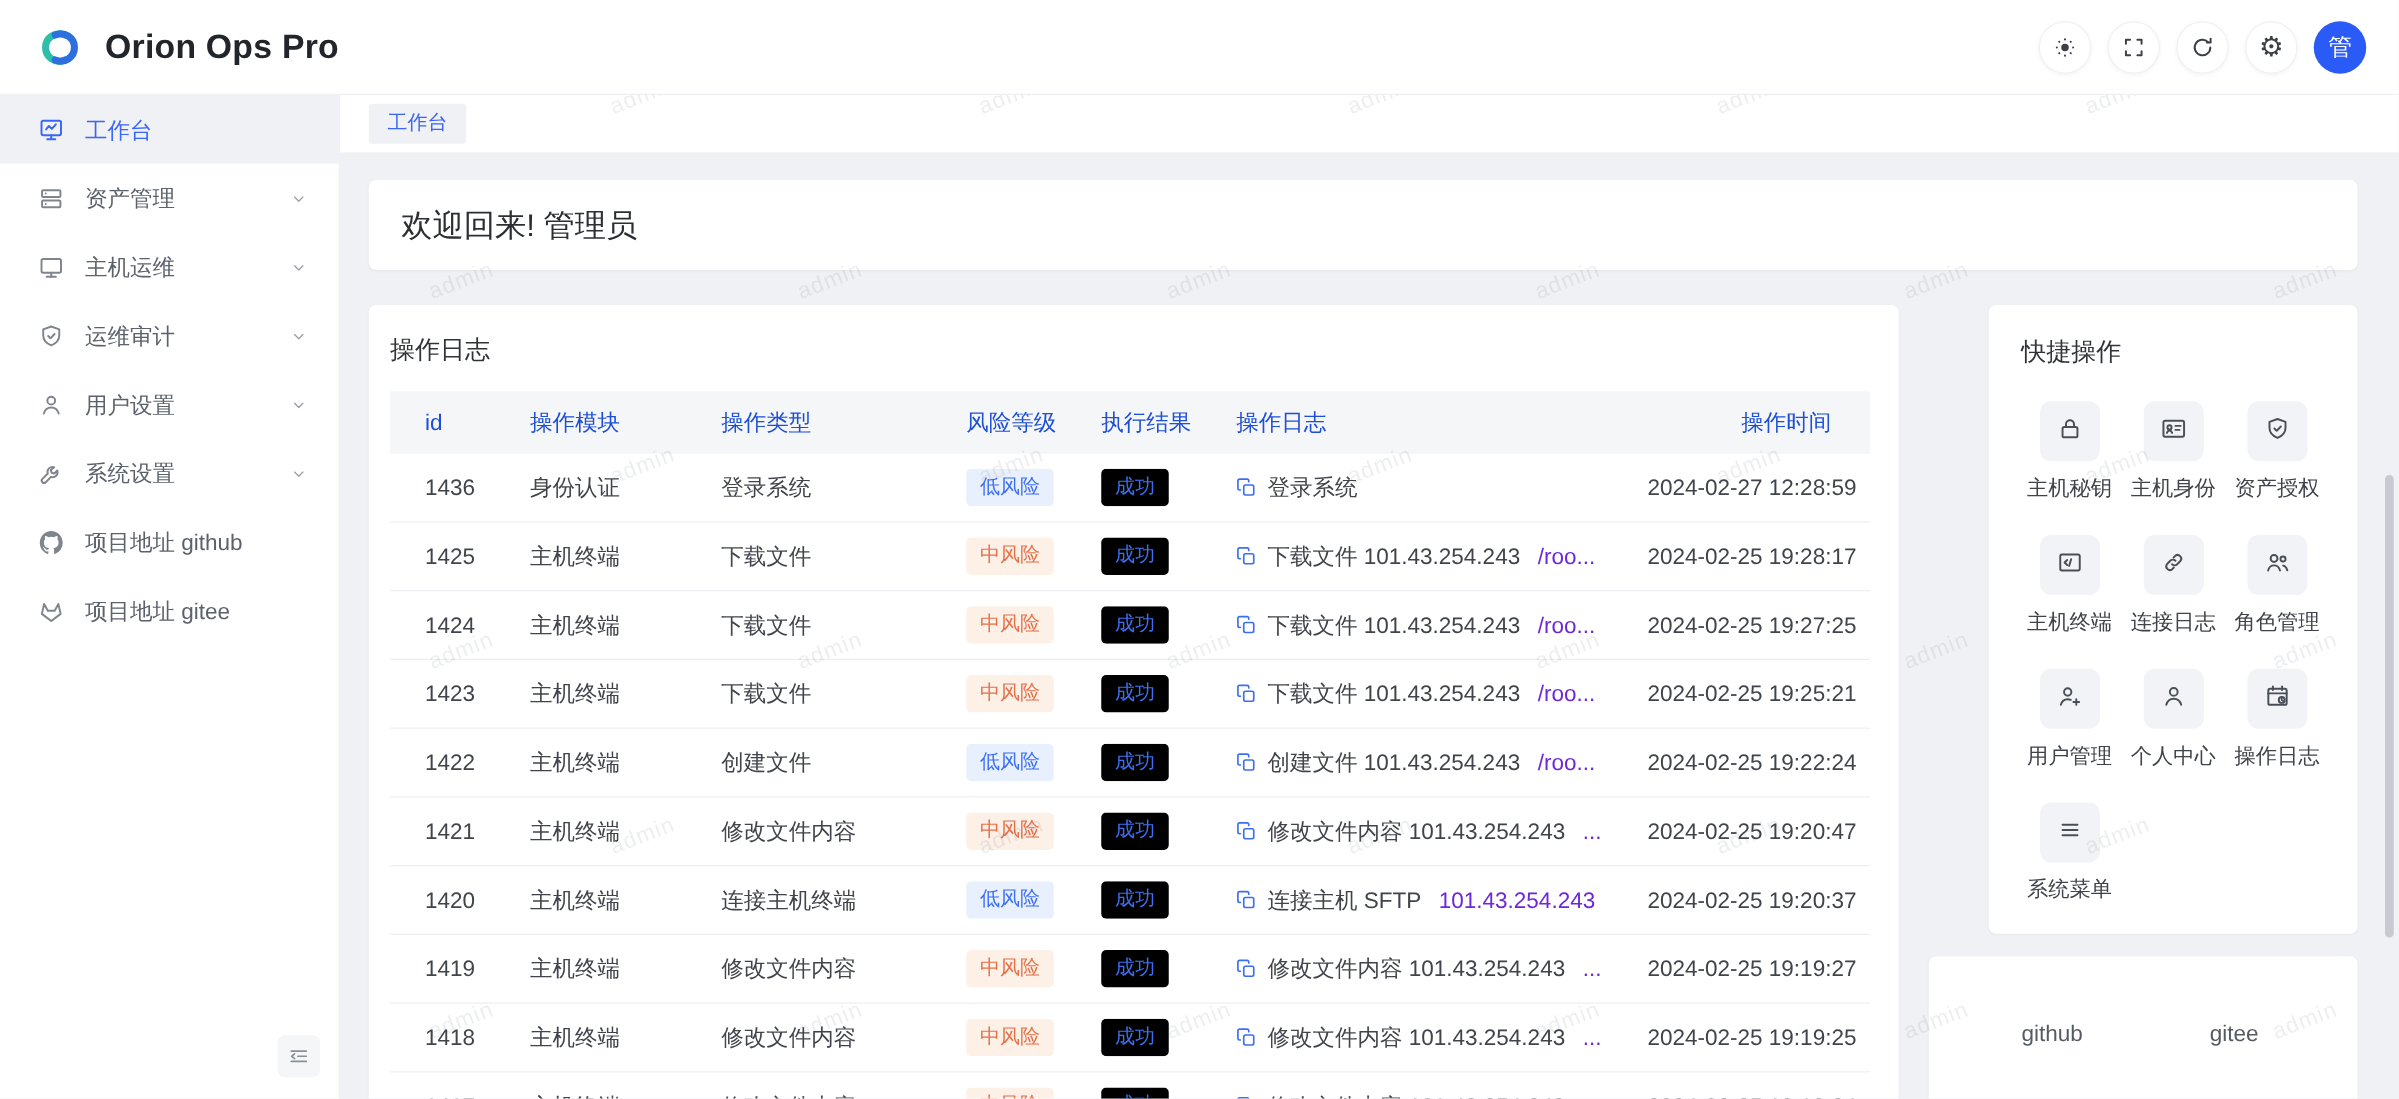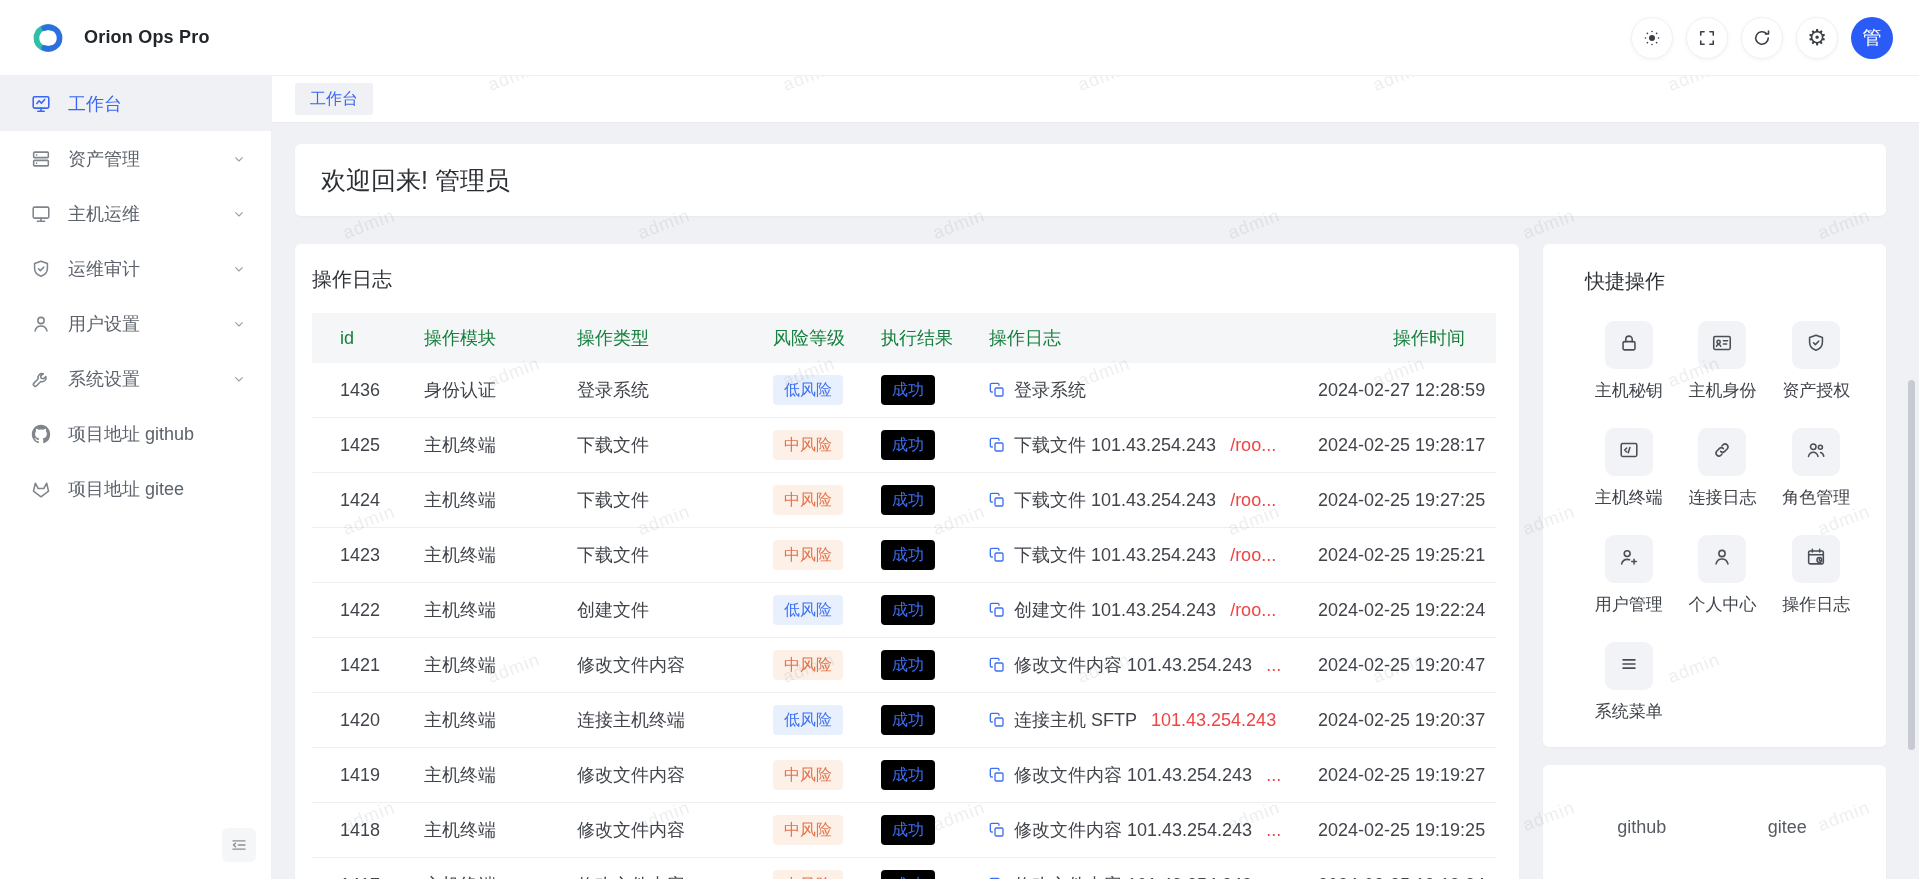--- a/index.html
+++ b/index.html
@@ -3,21 +3,21 @@
 <meta charset="utf-8">
 <style>
   * { margin:0; padding:0; box-sizing:border-box; }
   html,body { width:1919px; height:879px; overflow:hidden; }
   body { font-family:"Liberation Sans", sans-serif; background:#f0f1f4; position:relative; color:#3f434a; }
 
   
   .header { height:76px; background:#fff; border-bottom:1px solid #eef0f3; display:flex; align-items:center; justify-content:space-between; padding:0 26px; position:relative; z-index:5; }
   .logo-wrap { display:flex; align-items:center; gap:14px; }
   .logo-svg { width:44px; height:36px; }
-  .app-title { font-size:18px; font-weight:600; color:#22262b; letter-spacing:.2px; }
+  .app-title { font-size:27px; font-weight:600; color:#22262b; letter-spacing:.2px; }
   .h-actions { display:flex; align-items:center; gap:13px; }
   .hbtn { width:42px; height:42px; border-radius:50%; background:#fff; border:1px solid #f0f1f3; box-shadow:0 1px 4px rgba(0,0,0,.05); display:flex; align-items:center; justify-content:center; color:#3c4046; cursor:pointer; }
   .hbtn svg { width:20px; height:20px; }
   .hbtn .uni { font-size:22px; line-height:1; color:#3c4046; }
   .avatar { width:42px; height:42px; border-radius:50%; background:#2b5bf7; color:#fff; font-size:19px; display:flex; align-items:center; justify-content:center; cursor:pointer; }
 
   
   .sidebar { position:absolute; top:76px; left:0; bottom:0; width:272px; background:#fff; border-right:1px solid #eef0f3; z-index:4; }
   .side-item { height:55px; display:flex; align-items:center; padding:0 24px 0 30px; font-size:18px; color:#5c626b; cursor:pointer; }
   .side-item .s-icon { width:22px; height:22px; margin-right:16px; color:#7f858d; flex:0 0 22px; }
@@ -36,37 +36,37 @@
 
   .content { position:relative; height:756px; padding:21px 33px 0 23px; overflow:hidden; }
   .card { background:#fff; border-radius:6px; box-shadow:0 1px 2px rgba(0,0,0,.03); }
   .welcome { height:72px; display:flex; align-items:center; padding:0 26px; font-size:25px; color:#2b2e33; margin-bottom:28px; }
   .cols { display:flex; gap:24px; align-items:flex-start; }
 
   
   .table-card { flex:1; min-width:0; padding:22px 23px 20px 17px; }
   .card-title { font-size:20px; color:#303338; margin-bottom:20px; }
   .grid7 { display:grid; grid-template-columns:92px 153px 196px 108px 108px 1fr 198px; align-items:center; }
-  .thead { background:#f5f6f8; height:50px; color:#15803d; font-size:18px; }
+  .thead { background:#f5f6f8; height:50px; color:#1d4ed8; font-size:18px; }
   .th, .td { padding-left:20px; white-space:nowrap; overflow:hidden; }
   .th:first-child, .td:first-child { padding-left:28px; }
   .th:last-child, .td:last-child { text-align:right; padding-right:31px; }
   .trow { height:55px; border-bottom:1px solid #edeff2; font-size:18px; color:#41454b; }
   .badge { display:inline-block; font-size:16px; padding:5px 11px; border-radius:4px; line-height:1.2;text-align:right; }
   .badge.low { color:#3d6ff2; background:#e9f0fd; }
   .badge.medium { color:#e4714a; background:#fdf0e7; }
   .badge.result { color:#3d6ff2; background:#000000; }
   .log-cell { display:flex; align-items:center; gap:9px; }
   .copy-ic { width:16px; height:16px; color:#3d6ff2; flex:0 0 16px; cursor:pointer; }
   .copy-ic svg { width:100%; height:100%; }
-  .log-link { color:#ef4444; margin-left:5px; cursor:pointer; }
+  .log-link { color:#6d28d9; margin-left:5px; cursor:pointer; }
 
   
   .right-col { width:343px; flex:0 0 343px; display:flex; flex-direction:column; gap:18px; }
-  .qa-card { padding:24px 26px 24px 42px; }
+  .qa-card { padding:24px 26px 24px 26px;margin-left:48px; }
   .qa-grid { display:grid; grid-template-columns:repeat(3,1fr); row-gap:26px; column-gap:6px; margin-top:26px; }
   .qa-item { display:flex; flex-direction:column; align-items:center; cursor:pointer; }
   .qa-tile { width:48px; height:48px; border-radius:9px; background:#f2f3f6; display:flex; align-items:center; justify-content:center; color:#4a4f57; }
   .qa-tile svg { width:22px; height:22px; }
   .qa-label { margin-top:10px; font-size:17px; color:#3f434a; white-space:nowrap; }
   .help-card { padding:24px 26px; height:180px; }
   .help-links { display:grid; grid-template-columns:repeat(2,1fr); margin-top:28px; }
   .help-link { font-size:18px; color:#565b62; text-align:center; cursor:pointer; }
 
   

